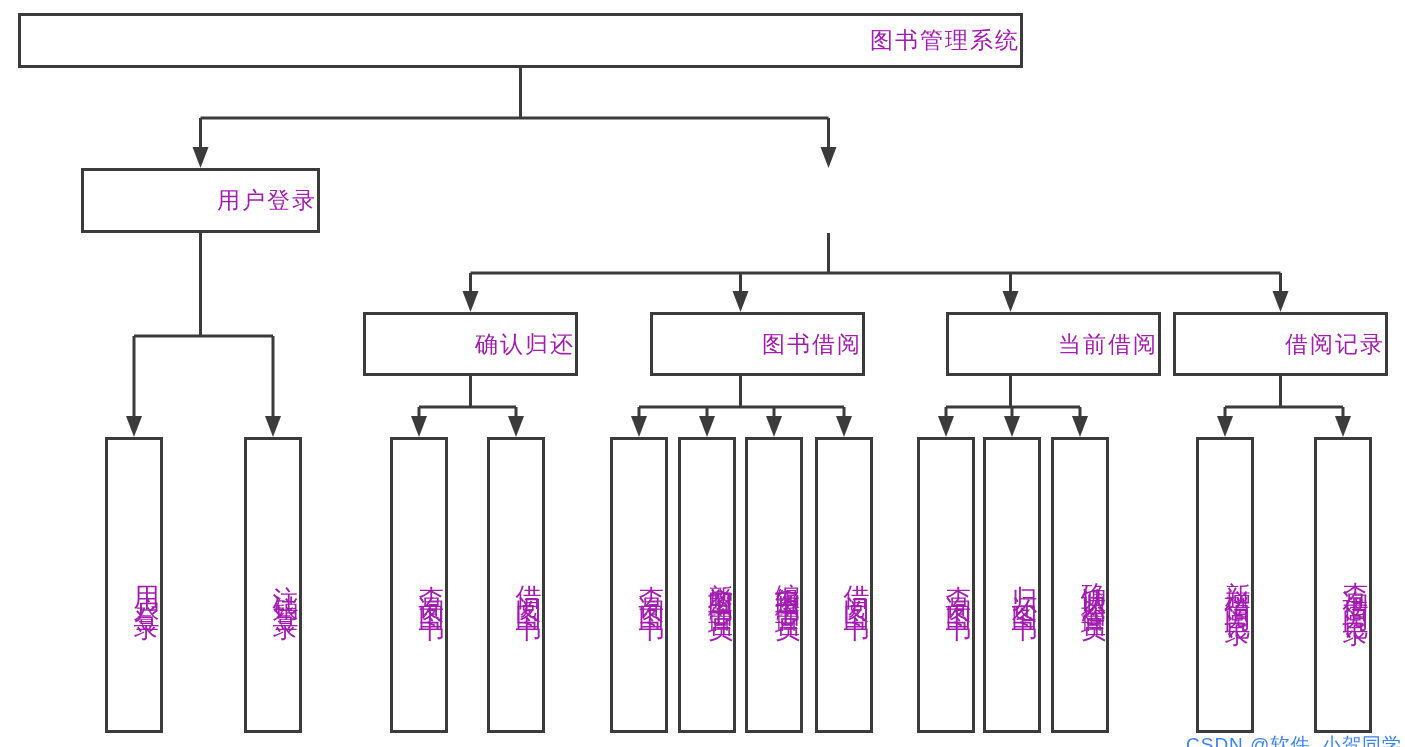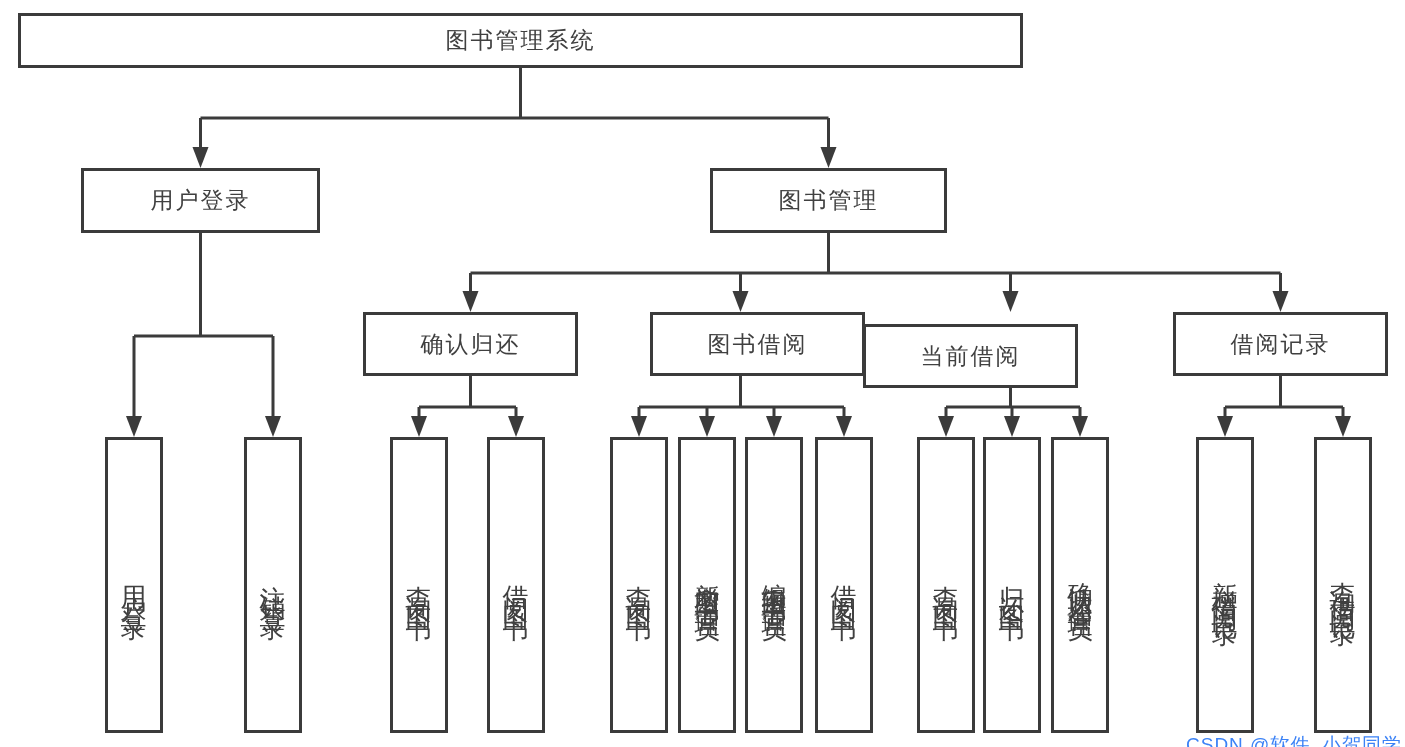--- a/index.html
+++ b/index.html
@@ -12,22 +12,22 @@
     overflow: hidden;
   }
   svg.wires { position: absolute; left: 0; top: 0; width: 1405px; height: 747px; }
   .box {
     position: absolute;
     box-sizing: border-box;
     border: 3px solid #3b3b3b;
     background: #ffffff;
     display: flex;
     align-items: center;
-    justify-content: center;
-    color: #404040;
+    justify-content: flex-end;
+    color: #a21caf;
   }
   .h { font-size: 23px; letter-spacing: 2px; }
   .v { width: 58px; top: 437px; height: 296px; }
   .v span {
     writing-mode: vertical-rl;
     text-orientation: mixed;
     font-size: 26px;
     letter-spacing: 10px;
     line-height: 1;
   }
@@ -89,31 +89,28 @@
     </g>
   </svg>
 
   <div class="box h" style="left:18px; top:13px; width:1005px; height:55px;">
     <span>图书管理系统</span>
   </div>
 
   <div class="box h" style="left:81px; top:168px; width:239px; height:65px;">
     <span>用户登录</span>
   </div>
-  <div class="box h" style="left:710px; top:168px; width:237px; height:65px;">
-    <span>图书管理</span>
-  </div>
 
   <div class="box h" style="left:363px; top:312px; width:215px; height:64px;">
     <span>确认归还</span>
   </div>
   <div class="box h" style="left:650px; top:312px; width:215px; height:64px;">
     <span>图书借阅</span>
   </div>
-  <div class="box h" style="left:863px; top:312px; width:215px; height:64px;margin-top:12px;">
+  <div class="box h" style="left:946px; top:312px; width:215px; height:64px;">
     <span>当前借阅</span>
   </div>
   <div class="box h" style="left:1173px; top:312px; width:215px; height:64px;">
     <span>借阅记录</span>
   </div>
 
   <div class="box v" style="left:105px;">
     <span>用户登录</span>
   </div>
   <div class="box v" style="left:244px;">

